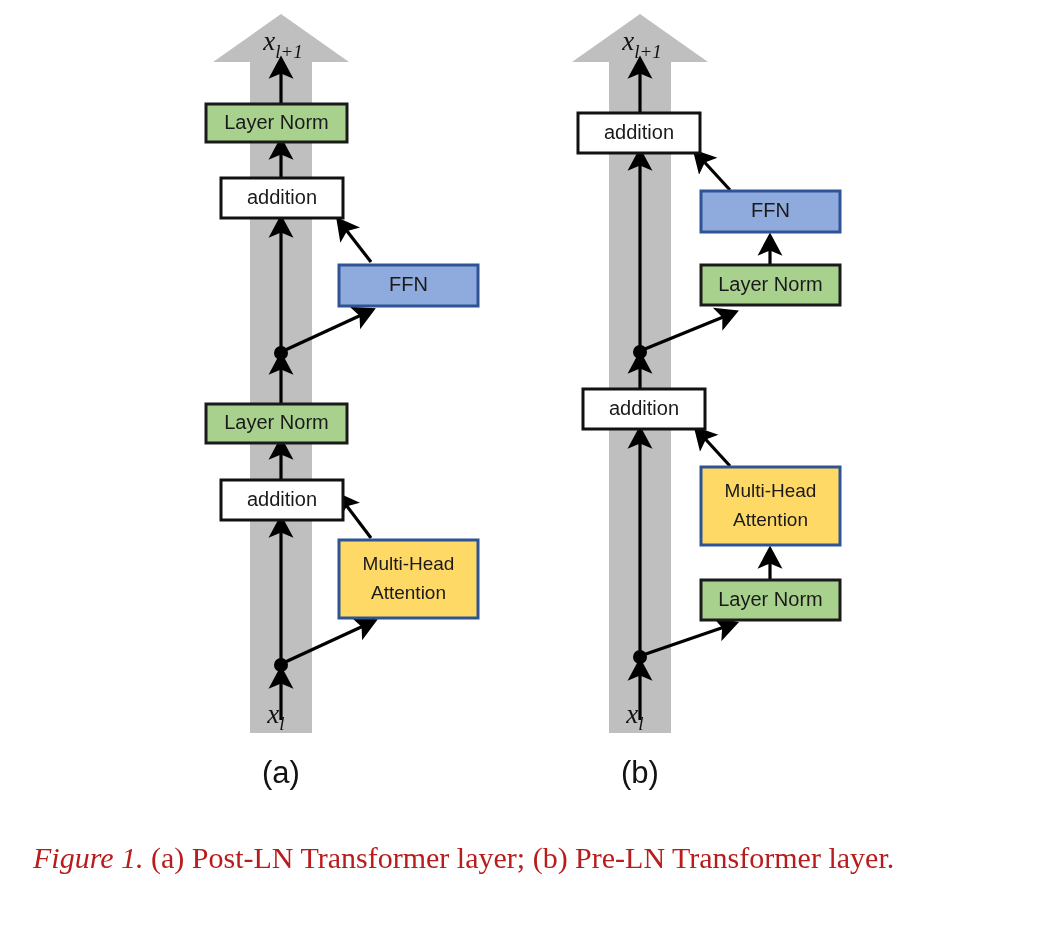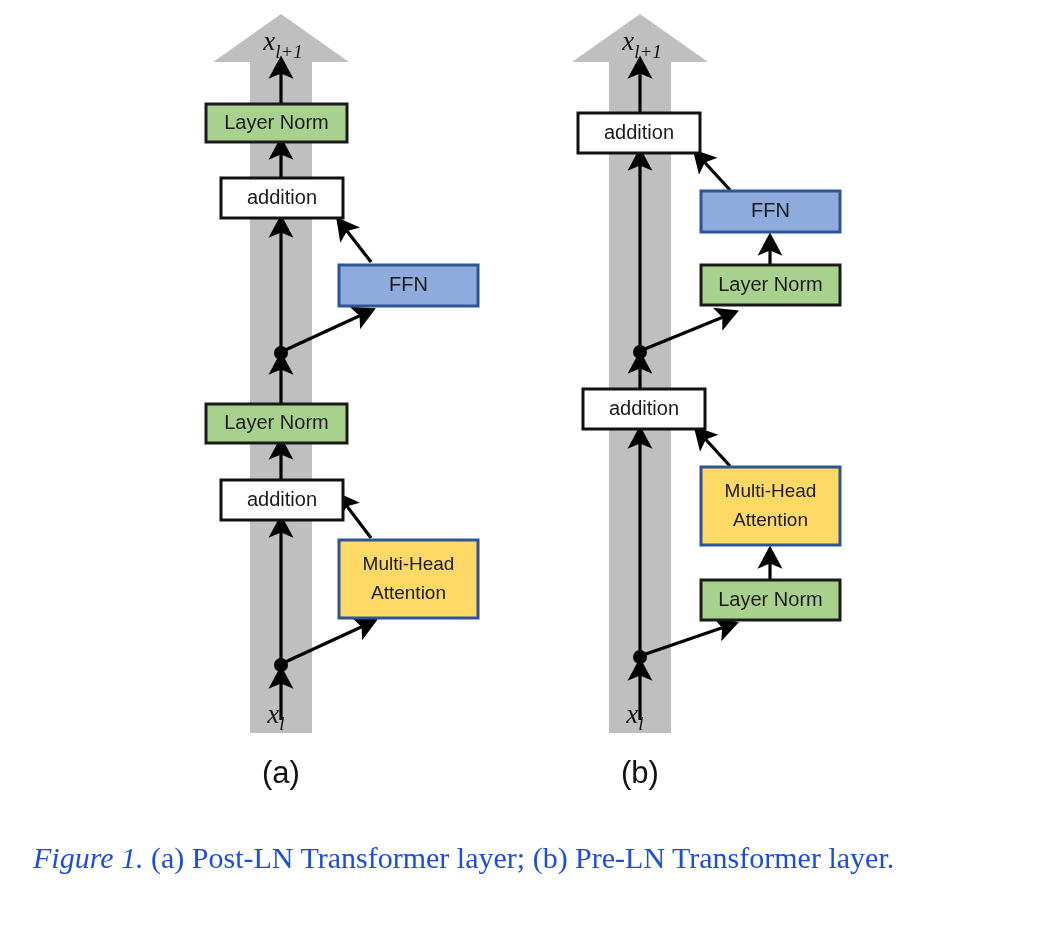--- a/index.html
+++ b/index.html
@@ -53,21 +53,21 @@
     font-size: 19px;
   }
   #caption {
     position: absolute;
     left: 33px;
     top: 838px;
     width: 980px;
     font-family: "Liberation Serif", serif;
     font-size: 30px;
     line-height: 1.33;
-    color: #1d4ed8;
+    color: #b91c1c;
   }
   #caption .cap-figno {
     font-style: italic;
   }
 </style>
 </head>
 <body>
 
 <div id="figure-root">
 

